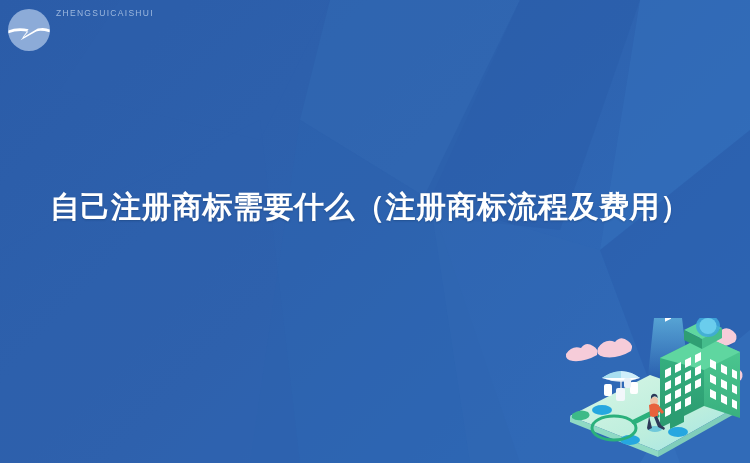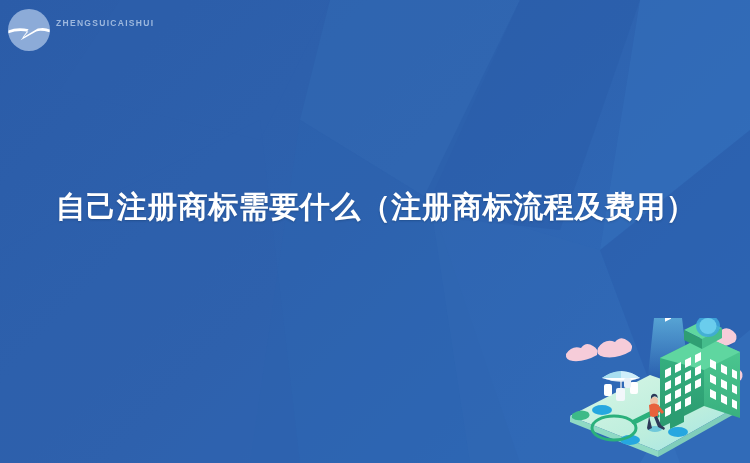--- a/index.html
+++ b/index.html
@@ -49,37 +49,36 @@
     font-family: "DejaVu Sans", sans-serif;
     font-size: 27px;
     line-height: 30px;
     font-weight: 700;
     color: #a8c2e4;
     letter-spacing: 0px;
     white-space: nowrap;
   }
   .logo-en {
     display: block;
-    margin-top: 10px;
+    margin-top: 0;
     font-family: "Liberation Sans", sans-serif;
     font-size: 8.5px;
     line-height: 10px;
-    font-weight: 700;
+    font-weight: 400;
     color: #9db8de;
     letter-spacing: 1.3px;
     white-space: nowrap;
   }
 
   
   .headline {
     position: absolute;
     left: 50px;
     top: 186px;
     width: 652px;
-    text-align: center;
     font-family: "DejaVu Sans", sans-serif;
     font-size: 30px;
     line-height: 42px;
     font-weight: 700;
     color: #ffffff;
     letter-spacing: 0.5px;
     text-shadow: 0 1px 2px rgba(10,35,70,0.28);
   }
 
   

